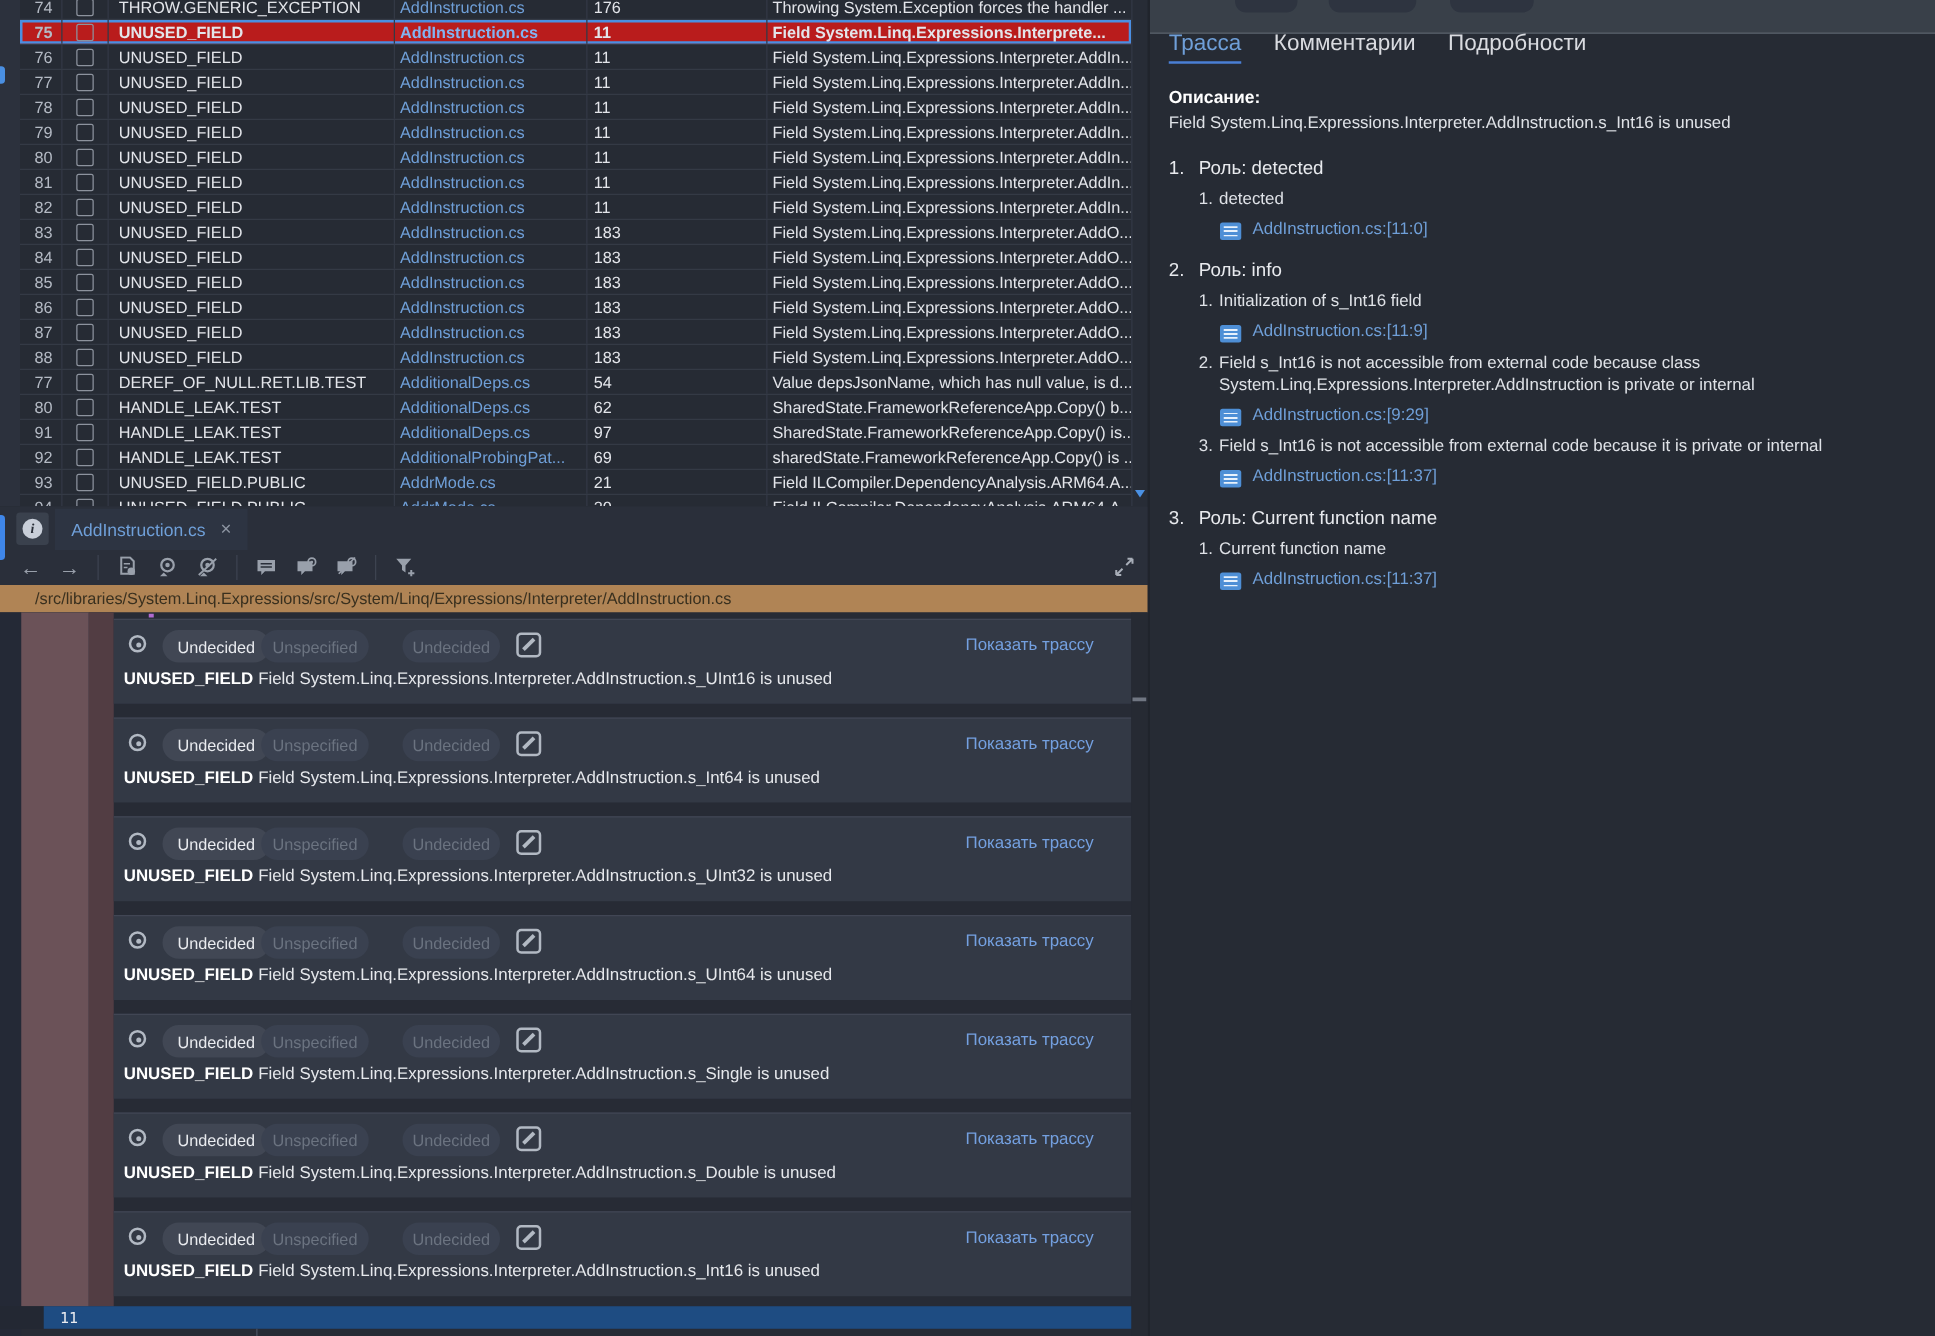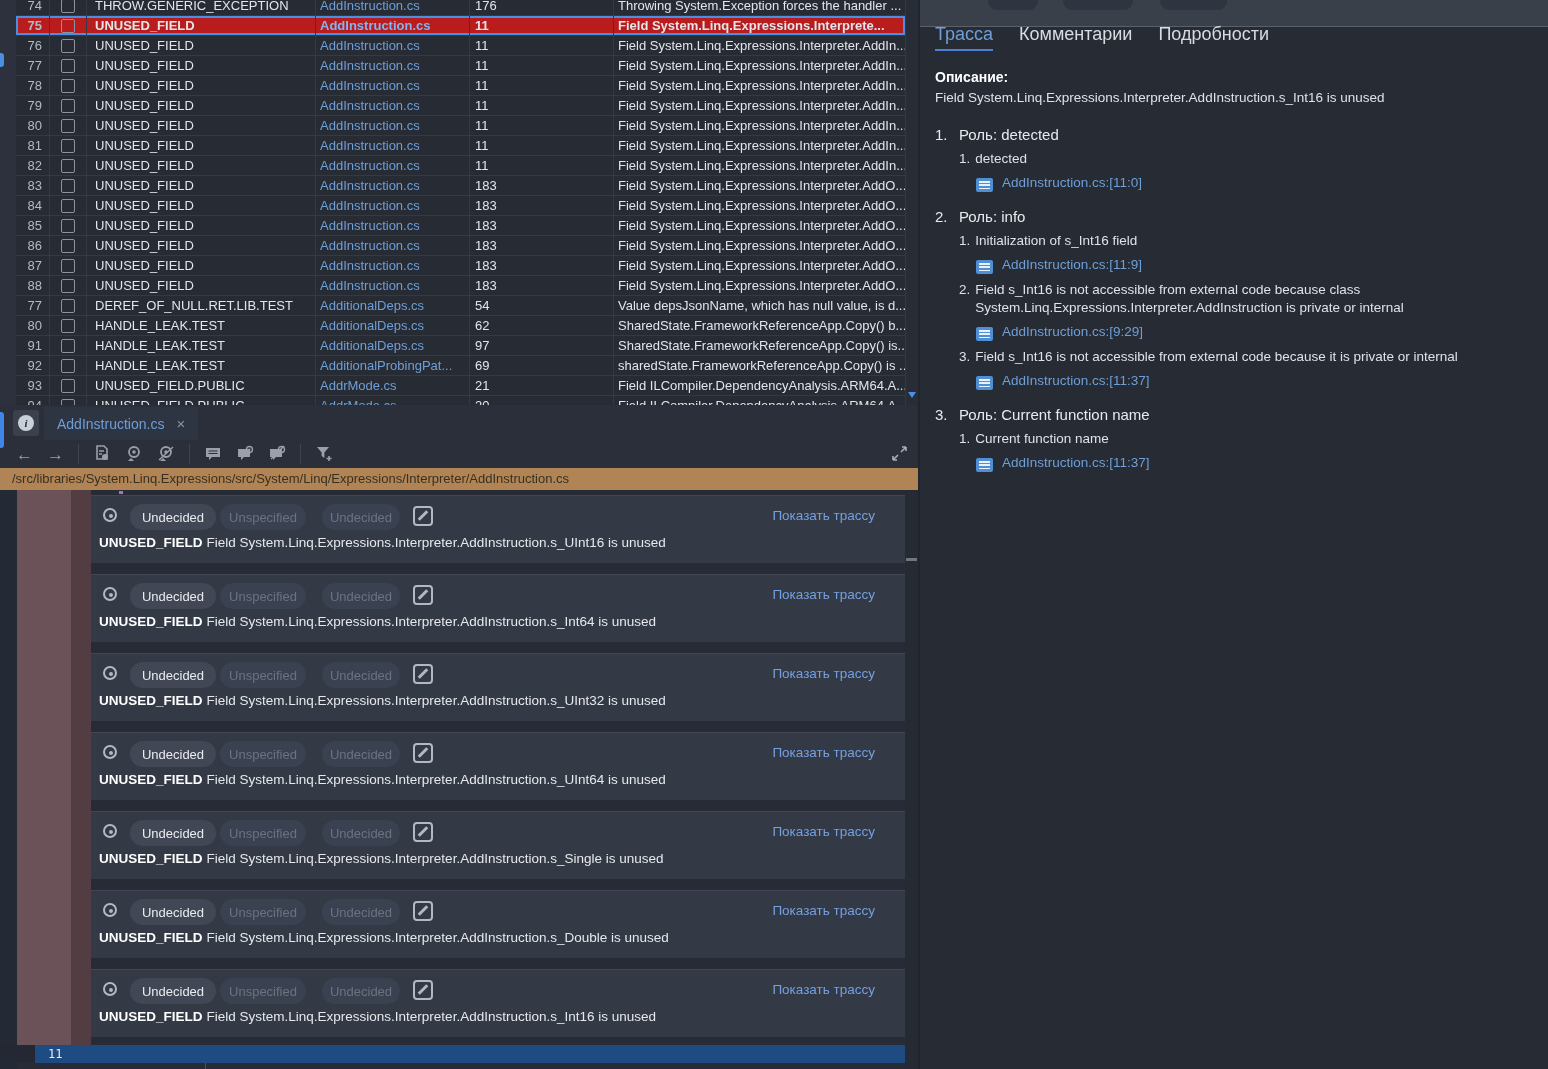--- a/index.html
+++ b/index.html
@@ -61,35 +61,35 @@
   .e-tab { position:absolute; left:44px; top:2px; height:33px; background:#2d3442; display:flex; align-items:center;
     padding:0 13px; gap:12px; font-size:14px; color:#6f9fd8; }
   .e-tab .x { color:#8d95a2; font-size:15px; }
   .e-toolbar { position:absolute; top:35px; left:0; right:0; height:28px; background:#2a2f3a;
     display:flex; align-items:center; padding-left:16px; gap:14px; color:#99a0ab; }
   .tb-arrow { font-size:17px; line-height:1; }
   .tb-sep { width:1px; height:20px; background:#3d4350; }
   .tb-ic svg { display:block; }
   .e-expand { position:absolute; right:10px; top:40px; }
   .e-breadcrumb { position:absolute; top:63px; left:0; right:0; height:22px; background:#b08455; color:#39301f;
-    font-size:13px; line-height:22px; padding-left:12px; white-space:nowrap; overflow:hidden; }
+    font-size:13px; line-height:22px; padding-left:28px; white-space:nowrap; overflow:hidden; }
   .e-code { position:absolute; top:85px; left:0; right:0; bottom:0; background:#272b35; }
   .e-left { position:absolute; left:0; top:0; width:17px; bottom:0; background:#242936; }
   .gutter1 { position:absolute; left:17px; top:0; width:54px; height:555px; background:#6b5258; }
   .gutter2 { position:absolute; left:71px; top:0; width:20px; height:555px; background:#523d43; }
   .sliver-dash { position:absolute; top:1px; width:4px; height:3px; background:#b06ad0; left:119px; }
   .cards { position:absolute; left:91px; top:5px; width:814px; }
   .card { position:relative; height:68px; margin-bottom:11px; background:#333945; border-top:1px solid #414654; }
   .card-row1 { position:absolute; top:8px; left:0; right:0; height:26px;padding-left:20px; }
   .target-icon { position:absolute; left:12px; top:4px; width:14px; height:14px; border:2px solid #b2b9c3; border-radius:50%; }
   .target-icon::after { content:""; position:absolute; left:4px; top:4px; width:4px; height:4px; border-radius:50%; background:#b2b9c3; }
   .pill { position:absolute; top:0; height:26px; border-radius:13px; font-size:13px;
     display:flex; align-items:center; justify-content:center; cursor:default; }
   .p0 { left:39px;  width:86px; background:#414754; color:#e9ebef; }
-  .p1 { left:129px; width:86px; background:#3a4150; color:#6b7380; }
+  .p1 { left:118px; width:86px; background:#3a4150; color:#6b7380; }
   .p2 { left:231px; width:78px; background:#3a4150; color:#6b7380; }
   .edit-icon { position:absolute; left:322px; top:2px; width:20px; height:20px; border:2px solid #b2b9c3; border-radius:4px; }
   .edit-icon::after { content:""; position:absolute; left:2px; top:6px; width:12px; height:3px; background:#b2b9c3; transform:rotate(-45deg); }
   .trace-link { position:absolute; right:30px; top:4px; font-size:13.5px; color:#74a0e0; text-decoration:none; }
   .card-row2 { position:absolute; top:39px; left:8px; right:8px; font-size:13.5px; color:#e6e8ec; white-space:nowrap; overflow:hidden; }
   .card-row2 b { color:#fff; margin-right:4px; }
   .e-scroll { position:absolute; right:0; top:0; width:13px; bottom:0; background:#262a33; }
   .e-thumb { position:absolute; top:68px; left:1px; width:11px; height:3px; background:#707682; }
   .code-line { position:absolute; left:35px; right:13px; top:555px; height:18px; background:#1e4c82;
     font-family:"DejaVu Sans Mono",monospace; font-size:12px; line-height:18px; white-space:nowrap; }

